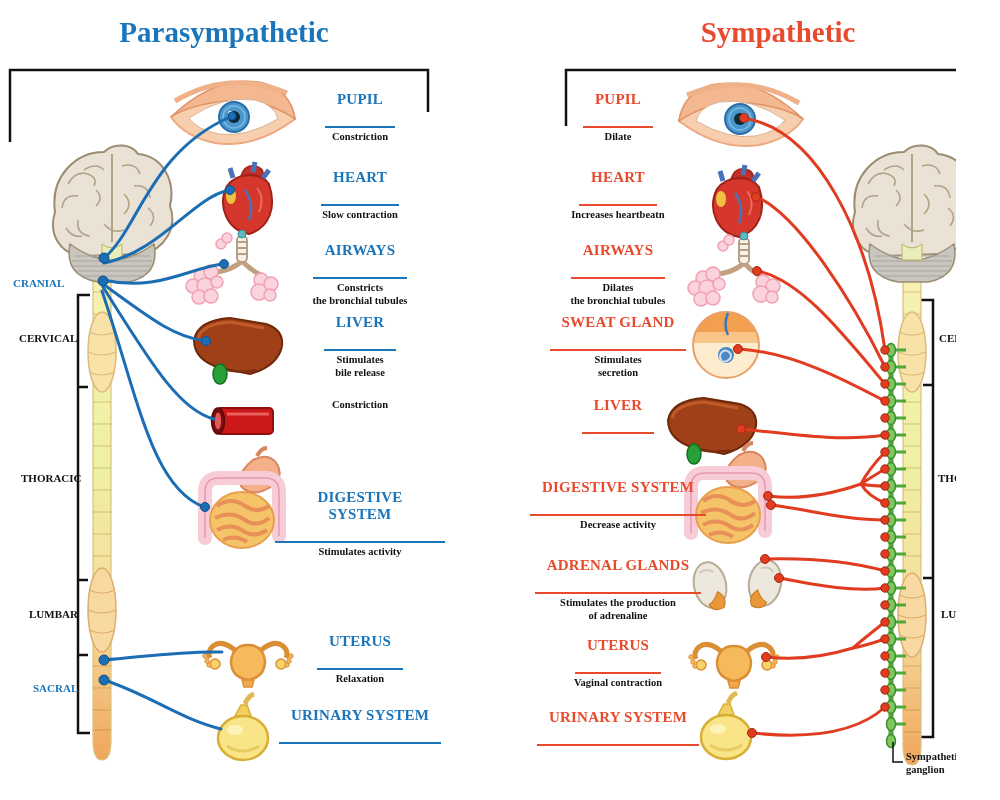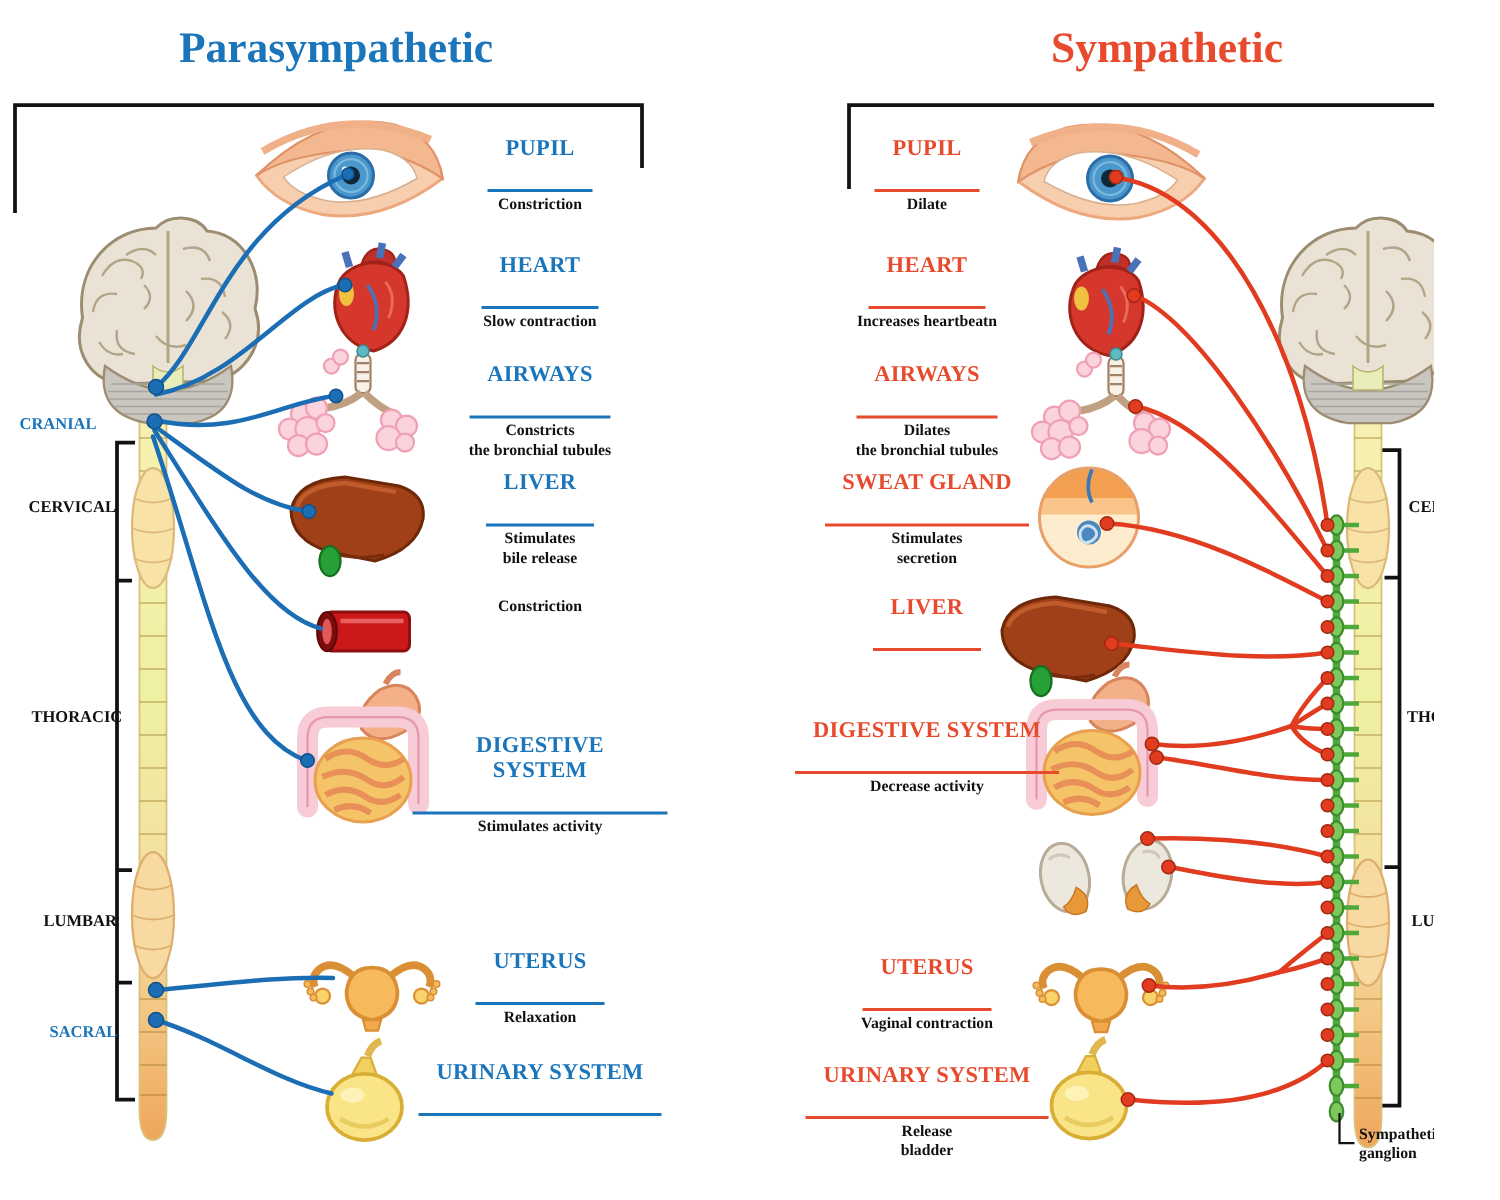--- a/index.html
+++ b/index.html
@@ -399,28 +399,31 @@
   <div class="ds">Stimulates
 secretion</div>
 </div>
 <div class="lb symp" style="left:528px;top:396px;width:180px">
   <div class="hd">LIVER</div>
 </div>
 <div class="lb symp" style="left:528px;top:478px;width:180px">
   <div class="hd">DIGESTIVE SYSTEM</div>
   <div class="ds">Decrease activity</div>
 </div>
+<div class="lb symp" style="left:528px;top:556px;width:180px">
+  <div class="hd">ADRENAL GLANDS</div>
+  <div class="ds">Stimulates the production
+of adrenaline</div>
+</div>
 <div class="lb symp" style="left:528px;top:636px;width:180px">
   <div class="hd">UTERUS</div>
   <div class="ds">Vaginal contraction</div>
 </div>
 <div class="lb symp" style="left:528px;top:708px;width:180px">
   <div class="hd">URINARY SYSTEM</div>
-  <div class="ds">Release
-bladder</div>
 </div>
 
 <div class="sp accent" style="left:13px;top:277px">CRANIAL</div>
 <div class="sp" style="left:19px;top:332px">CERVICAL</div>
 <div class="sp" style="left:21px;top:472px">THORACIC</div>
 <div class="sp" style="left:29px;top:608px">LUMBAR</div>
 <div class="sp accent" style="left:33px;top:682px">SACRAL</div>
 
 <div class="sp" style="left:939px;top:332px">CERVICAL</div>
 <div class="sp" style="left:938px;top:472px">THORACIC</div>

